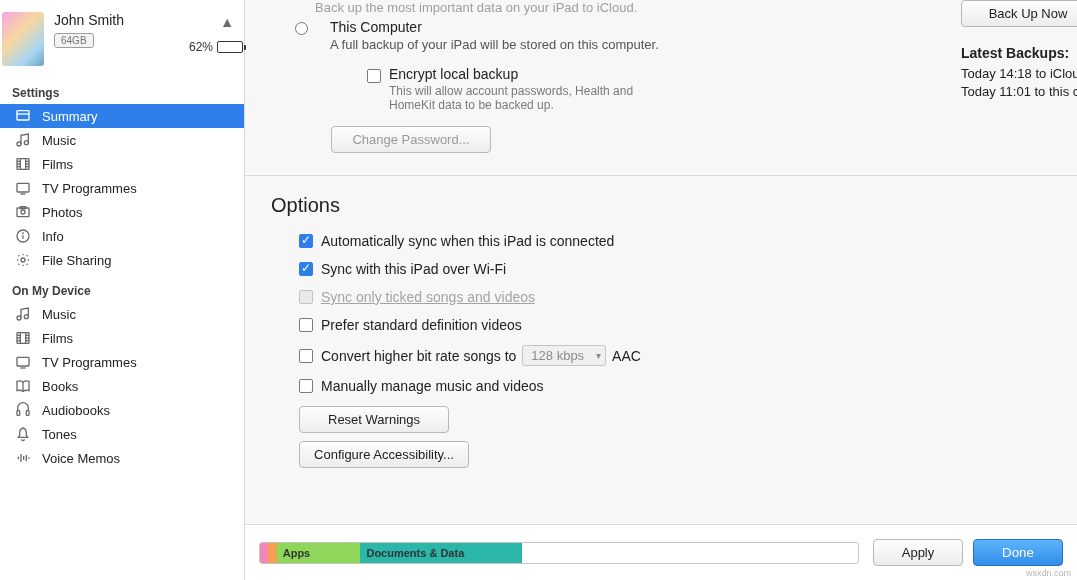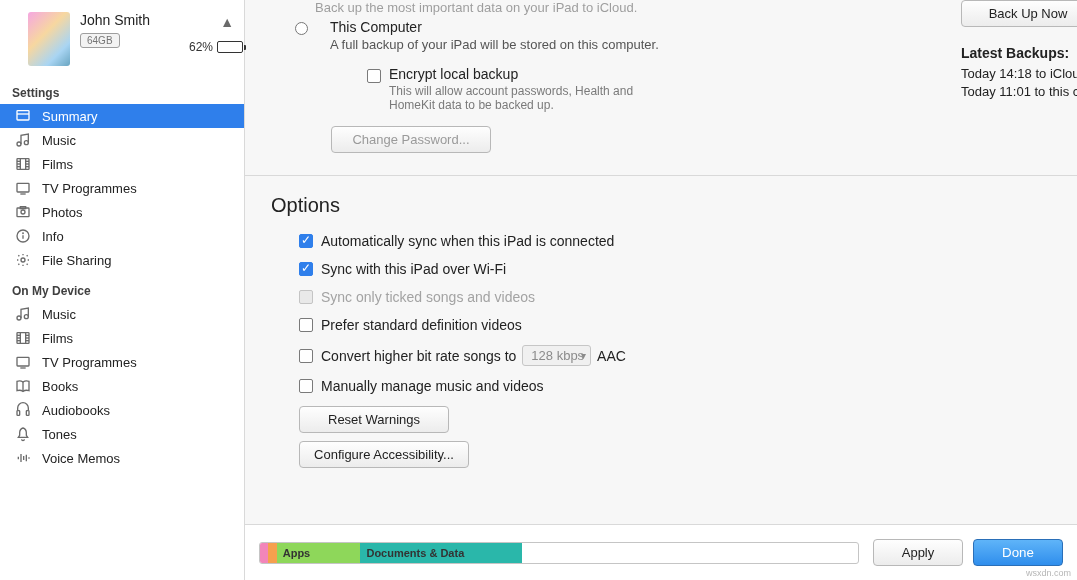--- a/index.html
+++ b/index.html
@@ -1,19 +1,19 @@
 <!DOCTYPE html>
 <html><head>
 <meta charset="utf-8">
 <style>
 * { box-sizing: border-box; margin: 0; padding: 0; font-family: -apple-system, "Segoe UI", Arial, sans-serif; }
 body { width: 1077px; height: 580px; background: #fff; color: #222; font-size: 13px; overflow: hidden; }
 .container { display: flex; height: 100%; }
 .sidebar { width: 245px; border-right: 1px solid #d9d9d9; display: flex; flex-direction: column; padding-top: 6px; }
-.dev-header { display: flex; padding: 6px 10px 8px 28px; position: relative; }
+.dev-header { display: flex; padding: 6px 10px 8px 2px; position: relative; }
 .dev-img { width: 42px; height: 54px; border-radius: 3px; background: linear-gradient(135deg,#f5a7e1 0%, #f7d7a0 40%, #a9d5f3 75%, #69a5c1 100%); margin-right: 10px; flex-shrink: 0; }
 .dev-info { flex: 1; }
 .dev-name { font-size: 14px; margin-bottom: 4px; }
 .cap-badge { display: inline-block; border: 1px solid #9e9e9e; border-radius: 3px; font-size: 10px; padding: 1px 6px; color: #757575; background: #f3f3f3; }
 .eject { position: absolute; top: 8px; right: 10px; color: #6a6a6a; font-size: 14px; cursor: pointer; }
 .batt-row { position: absolute; top: 34px; right: 1px; display: flex; align-items: center; font-size: 12px; color: #333; }
 .batt-icon { width: 26px; height: 12px; border: 1px solid #333; border-radius: 2px; margin-left: 4px; position: relative; }
 .batt-icon::after { content: ""; position: absolute; right: -4px; top: 3px; width: 2px; height: 5px; background: #333; border-radius: 0 1px 1px 0; }
 .batt-fill { width: 62%; height: 100%; background: #333; }
 .section-label { font-size: 12px; font-weight: bold; color: #404040; padding: 12px 12px 4px 12px; }
@@ -37,23 +37,23 @@
 .btn-wide { width: 160px; text-align: center; }
 .right-col { position: absolute; left: 690px; top: 0; width: 280px; }
 .right-col .btn { width: 134px; }
 .latest-h { font-weight: bold; font-size: 14px; margin-top: 18px; margin-bottom: 4px; }
 .latest-line { font-size: 13px; color: #222; line-height: 1.4; }
 .backup-wrap { position: relative; }
 .divider { border-top: 1px solid #d9d9d9; margin: 22px -26px 0 -26px; }
 .opt-h { font-size: 20px; font-weight: 400; margin: 18px 0 16px 0; color: #222; }
 .opt-row { display: flex; align-items: center; margin-left: 28px; margin-bottom: 12px; font-size: 14px; }
 .opt-row input[type=checkbox] { width: 14px; height: 14px; margin-right: 8px; }
-.opt-row.disabled { color: #a3a3a3; }
+.opt-row.disabled { color: #a3a3a3; text-decoration: underline; }
 .opt-btn-row { margin-left: 28px; margin-bottom: 8px; }
-.select-disabled { border: 1px solid #c6c6c6; background: #f0f0f0; color: #8b8b8b; padding: 2px 6px 2px 8px; border-radius: 3px; margin: 0 6px; position: relative; display: inline-flex; align-items: center; font-size: 13px; }
+.select-disabled { border: 1px solid #c6c6c6; background: #f0f0f0; color: #8b8b8b; padding: 2px 21px 2px 8px; border-radius: 3px; margin: 0 6px; position: relative; display: inline-flex; align-items: center; font-size: 13px; }
 .select-disabled::after { content: "▾"; position: absolute; right: 4px; font-size: 10px; color: #8b8b8b; }
 .bottom { border-top: 1px solid #d9d9d9; height: 56px; display: flex; align-items: center; padding: 0 14px 0 0; background: #fff; }
 .storage-bar { flex: 1; height: 22px; border: 1px solid #c5c5c5; border-radius: 3px; margin: 0 14px; display: flex; overflow: hidden; font-size: 11px; font-weight: 600; }
 .seg { height: 100%; display: flex; align-items: center; padding-left: 6px; white-space: nowrap; }
 .seg.pink { background: #f285b9; width: 1.3%; }
 .seg.orange { background: #f5a04e; width: 1.5%; }
 .seg.green { background: #8ed75a; width: 14%; color: #333; }
 .seg.teal { background: #2ab7aa; width: 27%; color: #333; }
 .seg.free { background: #e9e9e9; flex: 1; justify-content: center; color: #333; }
 .btn-apply { width: 90px; margin-right: 10px; }

